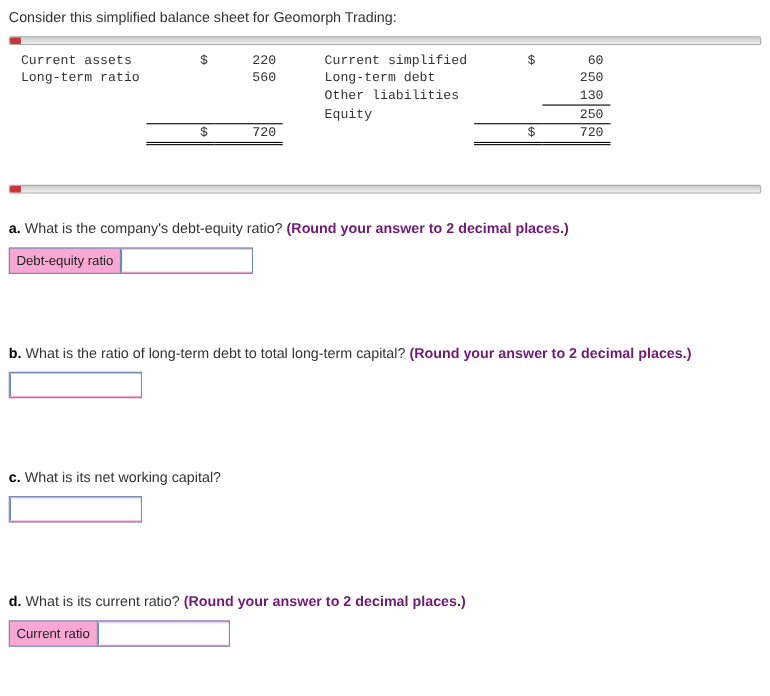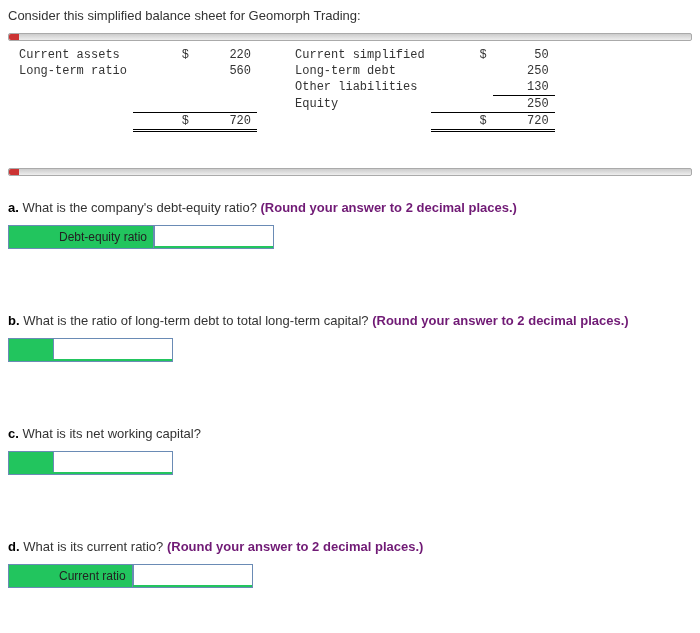--- a/index.html
+++ b/index.html
@@ -61,24 +61,24 @@
   .question b {
     font-weight: bold;
     color: #000;
   }
   .hint {
     color: #701a75;
     font-weight: bold;
   }
   .answer-row {
     display: inline-flex;
+    align-items: center;
     border: 1px solid #6a8bb5;
-    background: #22c55e;
+    background: #f9a8d4;
     height: 22px;
-    padding-left: 44px;
   }
   .answer-label {
     padding: 0 6px;
     font-size: 12px;
     color: #222;
     border-right: 1px solid #6a8bb5;
     line-height: 22px;
     white-space: nowrap;
   }
   .answer-input {
@@ -106,21 +106,21 @@
 
 <table class="balance-sheet">
   <tbody>
       <tr>
     <td>Current assets</td>
     <td class="num">$</td>
     <td class="num">220</td>
     <td class="sep"></td>
     <td>Current simplified</td>
     <td class="num">$</td>
-    <td class="num">50</td>
+    <td class="num">60</td>
   </tr>
   <tr>
     <td>Long-term ratio</td>
     <td class="num"></td>
     <td class="num">560</td>
     <td class="sep"></td>
     <td>Long-term debt</td>
     <td class="num"></td>
     <td class="num">250</td>
   </tr>

